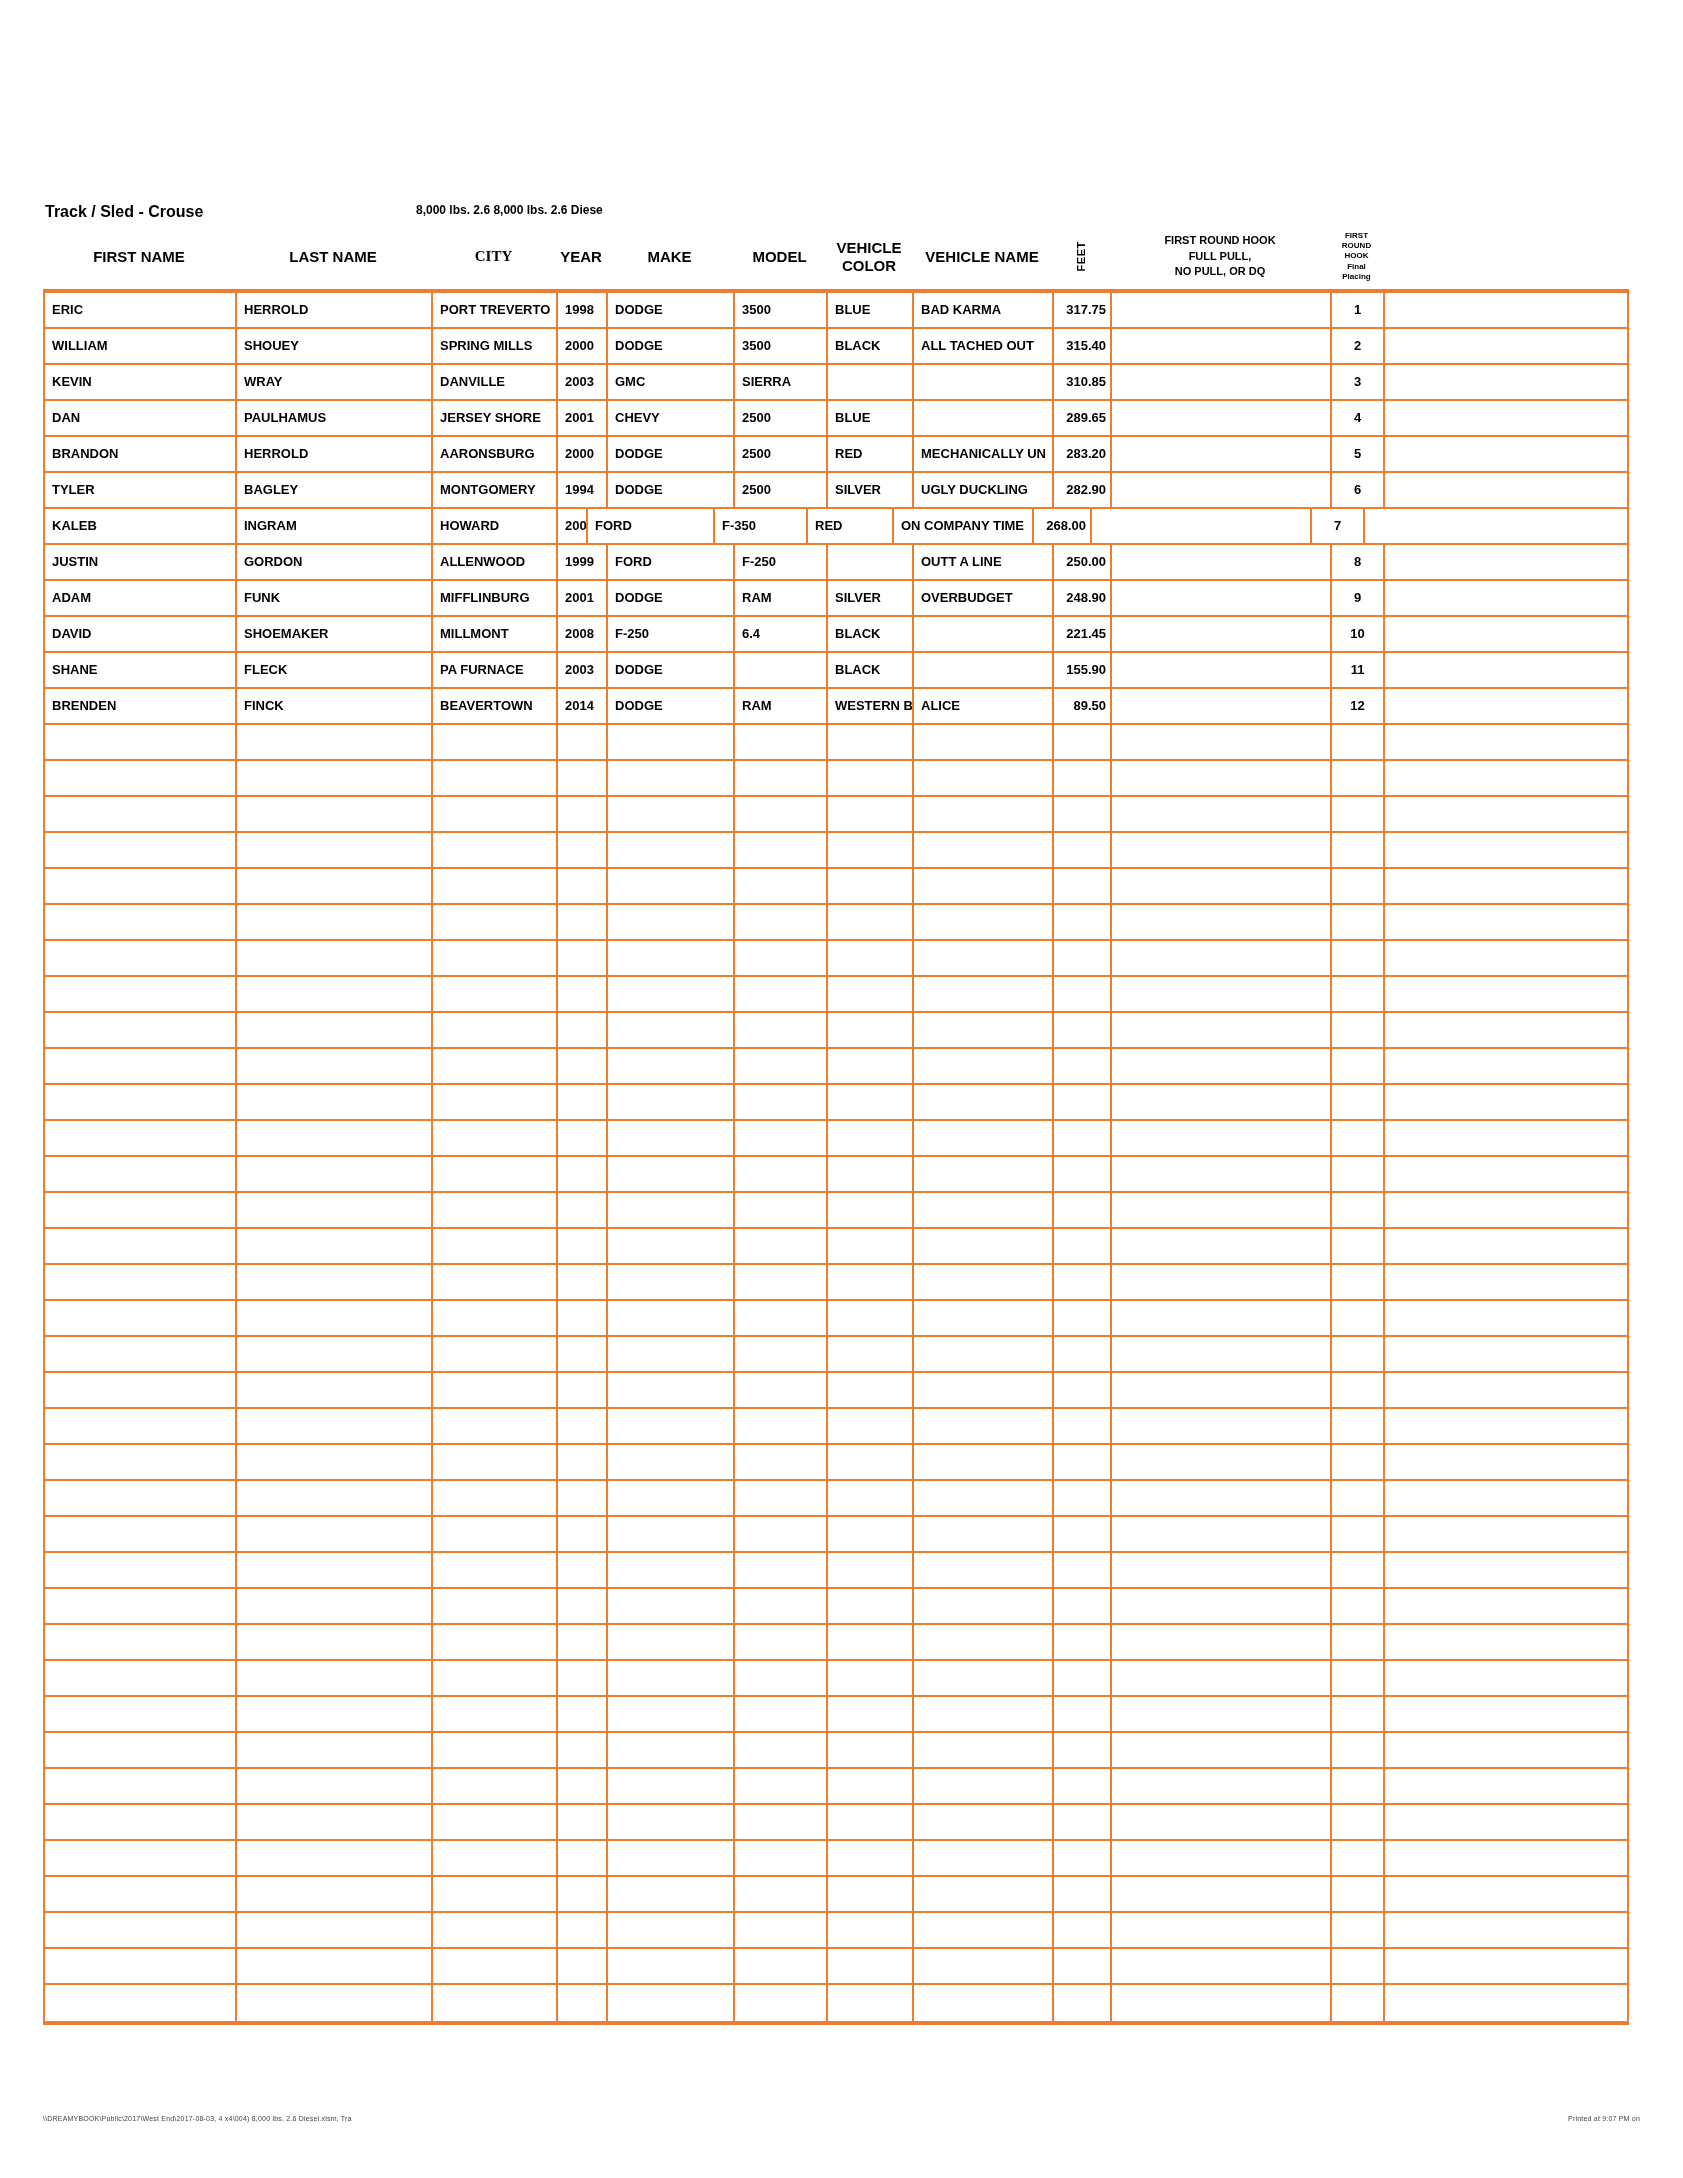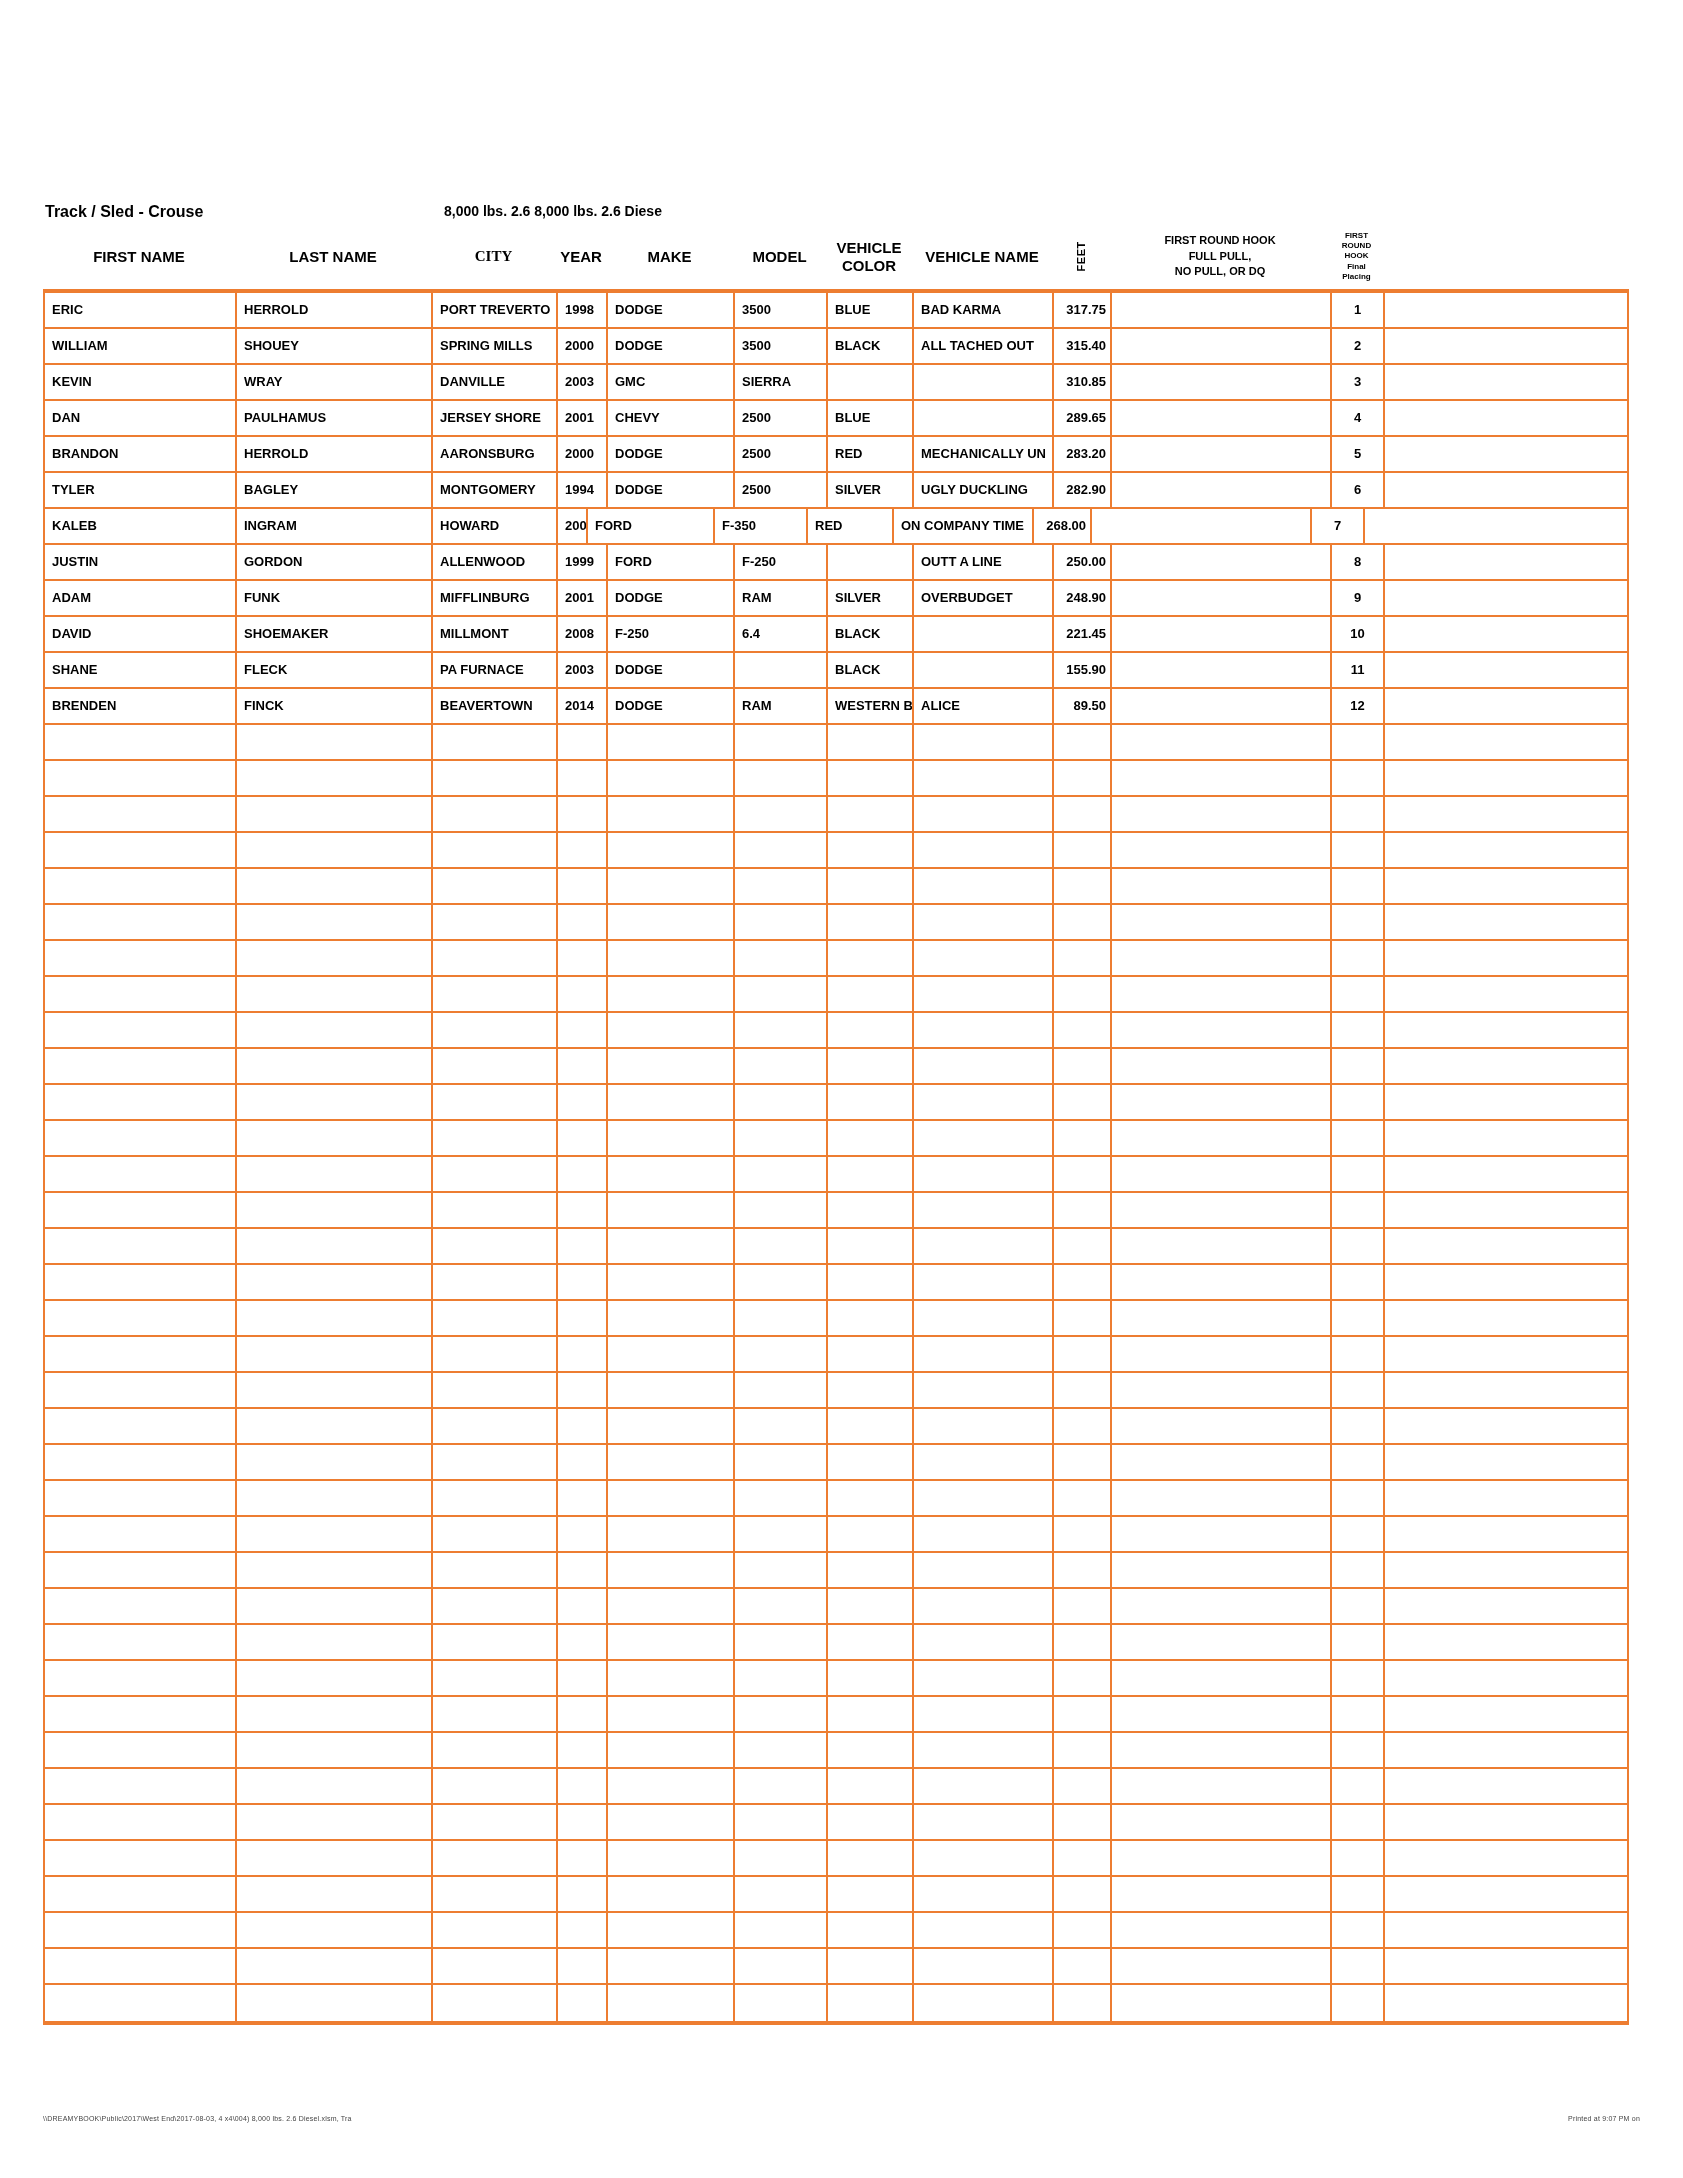--- a/index.html
+++ b/index.html
@@ -20,21 +20,21 @@
     text-align: center;
   }
   .title-line {
     font-size: 27px;
     font-weight: bold;
     letter-spacing: 0.3px;
     line-height: 1.4;
   }
   .meta-row { position: absolute; top: 203px; left: 0; right: 0; height: 22px; }
   .meta-track { position: absolute; left: 45px; font-size: 16px; font-weight: bold; }
-  .meta-class { position: absolute; left: 444px; font-size: 14px; font-weight: bold; }
+  .meta-class { position: absolute; left: 416px; font-size: 12px; font-weight: bold; }
 
   .header-row {
     position: absolute;
     left: 43px; top: 224px;
     width: 1586px; height: 65px;
     display: flex;
     align-items: center;
   }
   .hdr-cell {
     flex: 0 0 auto;

